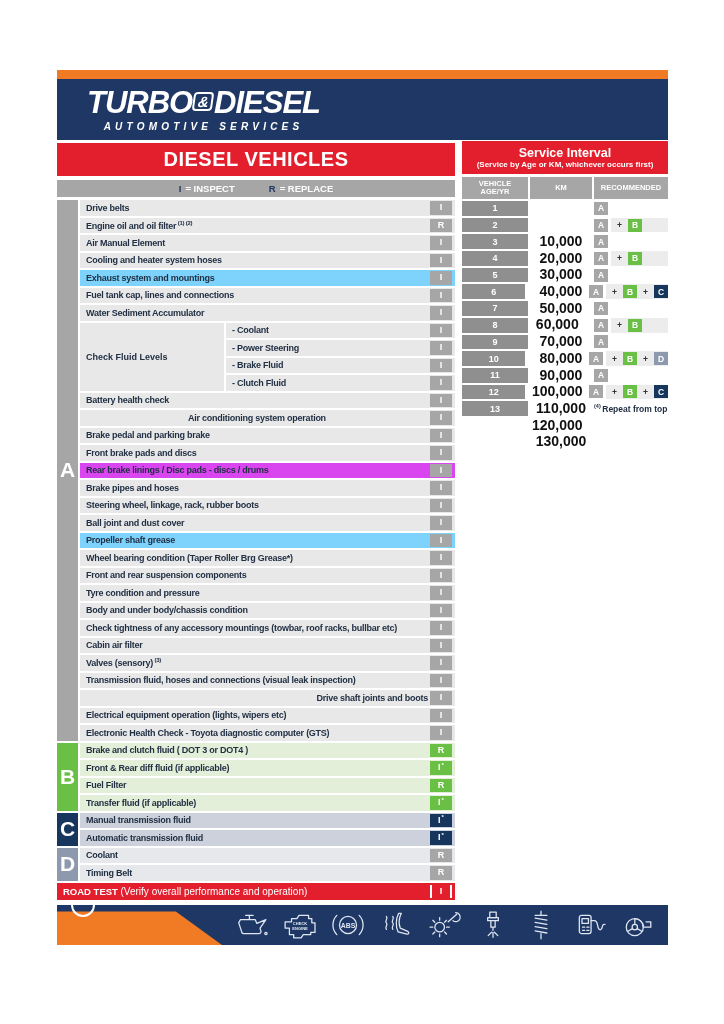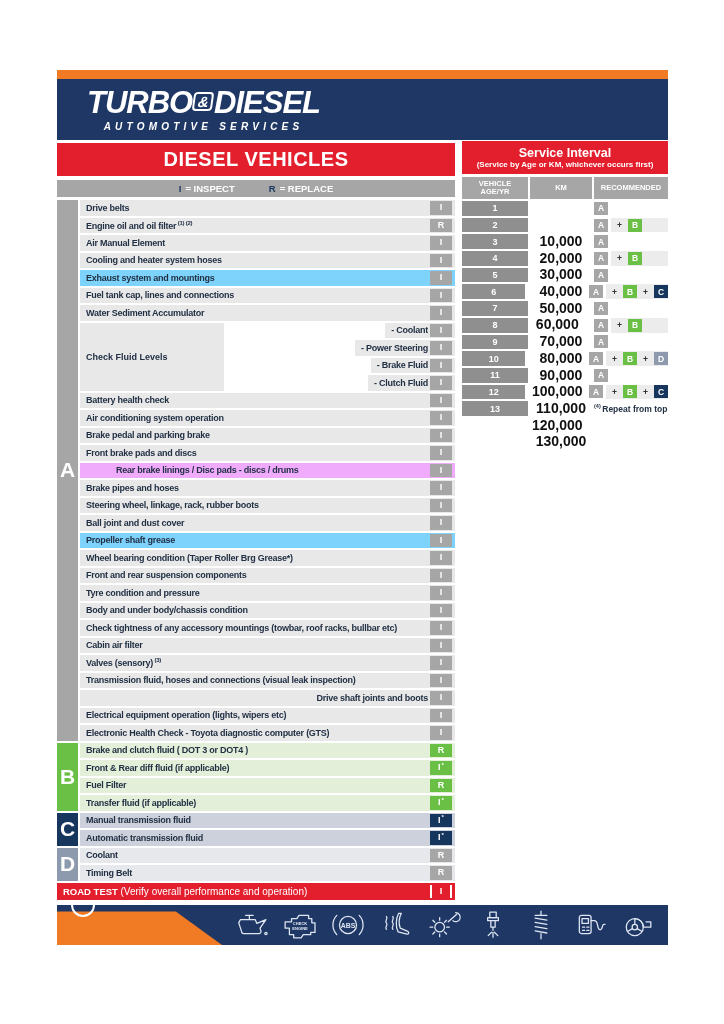--- a/index.html
+++ b/index.html
@@ -64,21 +64,21 @@
     color: #fff; font-size: 9px; font-weight: 800; display: flex; align-items: center; justify-content: center;
     line-height: 1;
   }
   .badge sup { font-size: 6px; margin-left: 1px; position: relative; top: -3px; }
   .cgroup { display: flex; }
   .cgroup-label {
     width: 144px; margin-bottom: 2px; margin-right: 2px;
     display: flex; align-items: center; padding-left: 6px;
     font-size: 9px; font-weight: 700; color: #223044;
   }
-  .cgroup-rows { flex: 1; display: flex; flex-direction: column; align-items: flex-end; }
+  .cgroup-rows { flex: 1; display: flex; flex-direction: column; }
   .road-test {
     height: 17.5px; background: var(--red); display: flex; align-items: center; color: #fff;
   }
   .road-test .rt-text { flex: 1; padding-left: 6px; font-size: 9.5px; white-space: nowrap; overflow: hidden; }
   .road-test .rt-title { font-weight: 800; }
   .road-test .rt-sub { font-weight: 400; font-size: 10px; }
   .road-test .rt-badge {
     width: 22px; height: 13.5px; margin: 0 3px; background: var(--red);
     border-left: 2px solid #fff; border-right: 2px solid #fff;
     color: #fff; font-size: 9px; font-weight: 800; display: flex; align-items: center; justify-content: center;
@@ -216,33 +216,33 @@
               <div class="crow" style="background: rgb(232, 232, 232);">
                 <div class="clabel"><span>- Clutch Fluid</span></div>
                 <div class="badge" style="background: rgb(166, 166, 166);">I</div>
               </div>
             </div>
           </div>
           <div class="crow" style="background: rgb(232, 232, 232);">
             <div class="clabel"><span>Battery health check</span></div>
             <div class="badge" style="background: rgb(166, 166, 166);">I</div>
           </div>
-          <div class="crow" style="background: rgb(232, 232, 232);">
+          <div class="crow" style="background: rgb(232, 232, 232); text-align: center;">
             <div class="clabel"><span>Air conditioning system operation</span></div>
             <div class="badge" style="background: rgb(166, 166, 166);">I</div>
           </div>
           <div class="crow" style="background: rgb(232, 232, 232);">
             <div class="clabel"><span>Brake pedal and parking brake</span></div>
             <div class="badge" style="background: rgb(166, 166, 166);">I</div>
           </div>
           <div class="crow" style="background: rgb(232, 232, 232);">
             <div class="clabel"><span>Front brake pads and discs</span></div>
             <div class="badge" style="background: rgb(166, 166, 166);">I</div>
           </div>
-          <div class="crow" style="background: #f0abfc; padding-left: 30px;">
+          <div class="crow" style="background: #d946ef;">
             <div class="clabel"><span>Rear brake linings / Disc pads - discs / drums</span></div>
             <div class="badge" style="background: rgb(166, 166, 166);">I</div>
           </div>
           <div class="crow" style="background: rgb(232, 232, 232);">
             <div class="clabel"><span>Brake pipes and hoses</span></div>
             <div class="badge" style="background: rgb(166, 166, 166);">I</div>
           </div>
           <div class="crow" style="background: rgb(232, 232, 232);">
             <div class="clabel"><span>Steering wheel, linkage, rack, rubber boots</span></div>
             <div class="badge" style="background: rgb(166, 166, 166);">I</div>

